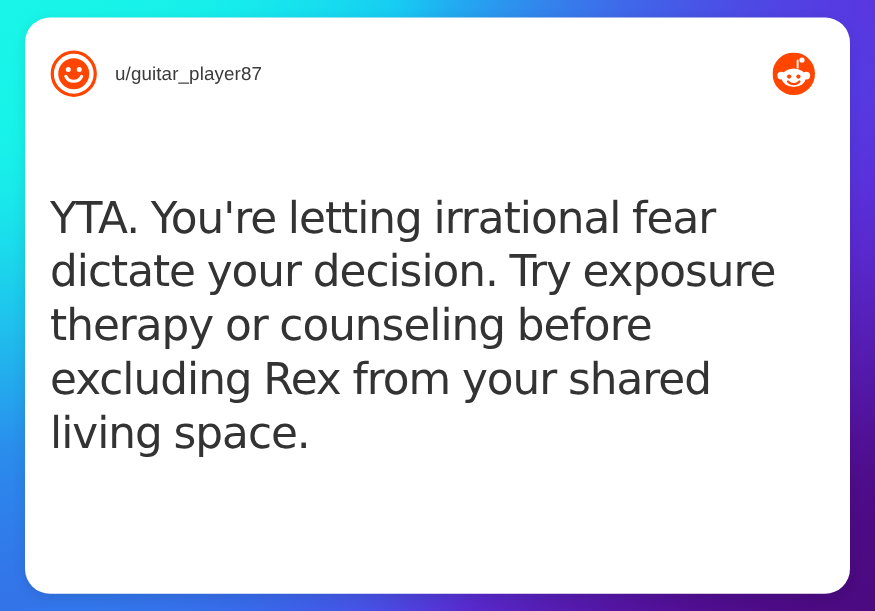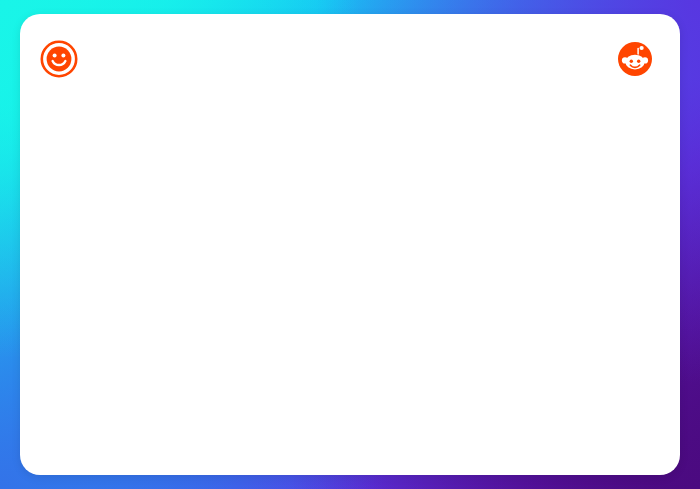--- a/index.html
+++ b/index.html
@@ -121,20 +121,21 @@
     <div id="card-header">
 
       <svg id="avatar" viewBox="0 0 38 38" aria-hidden="true">
         <circle cx="19" cy="19" r="17.2" fill="none" stroke="#FF4500" stroke-width="2.6"></circle>
         <circle cx="19" cy="19" r="12.4" fill="#FF4500"></circle>
         <circle cx="14.6" cy="15.6" r="2.0" fill="#FFFFFF"></circle>
         <circle cx="23.4" cy="15.6" r="2.0" fill="#FFFFFF"></circle>
         <path d="M12.6 21.0 A7.1 7.1 0 0 0 25.4 21.0" fill="none" stroke="#FFFFFF" stroke-width="2.4" stroke-linecap="round"></path>
       </svg>
 
+      <span id="username">u/guitar_player87</span>
 
       <span id="header-spacer"></span>
 
       <svg id="reddit-logo" viewBox="0 0 34 34" aria-hidden="true">
         <circle cx="17" cy="17" r="17" fill="#FF4500"></circle>
         <g fill="#FFFFFF">
 
           <path d="M20.1 6.4 L20.1 12.1" stroke="#FFFFFF" stroke-width="1.5" stroke-linecap="round" fill="none"></path>
           <circle cx="23.6" cy="6.0" r="2.1"></circle>
 
@@ -145,15 +146,18 @@
         </g>
         <g fill="#FF4500">
           <circle cx="13.3" cy="19.2" r="1.7"></circle>
           <circle cx="20.7" cy="19.2" r="1.7"></circle>
           <path d="M12.4 23.2 A6.0 6.0 0 0 0 21.6 23.2" fill="none" stroke="#FF4500" stroke-width="1.7" stroke-linecap="round"></path>
         </g>
       </svg>
 
     </div>
 
+    <div id="card-body">
+      <p id="comment-text">YTA. You're letting irrational fear dictate your decision. Try exposure therapy or counseling before excluding Rex from your shared living space.</p>
+    </div>
 
   </div>
 </div>
 
 </body></html>

